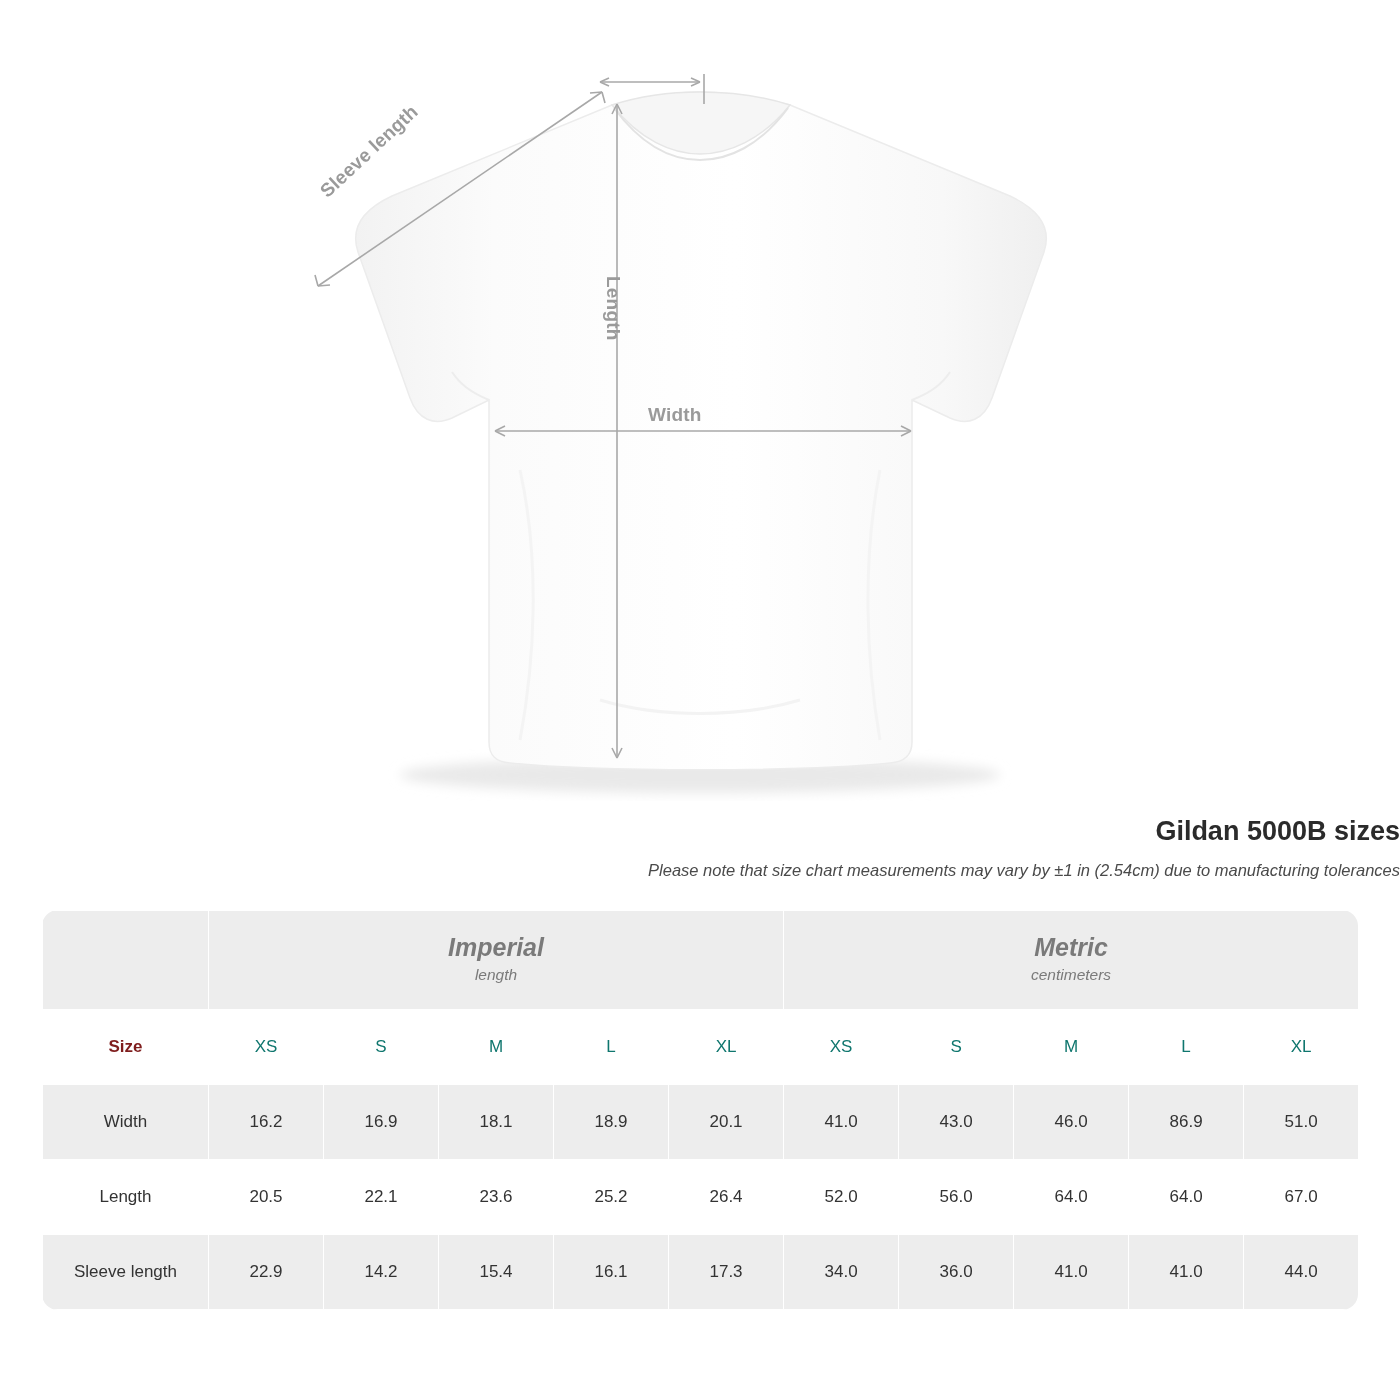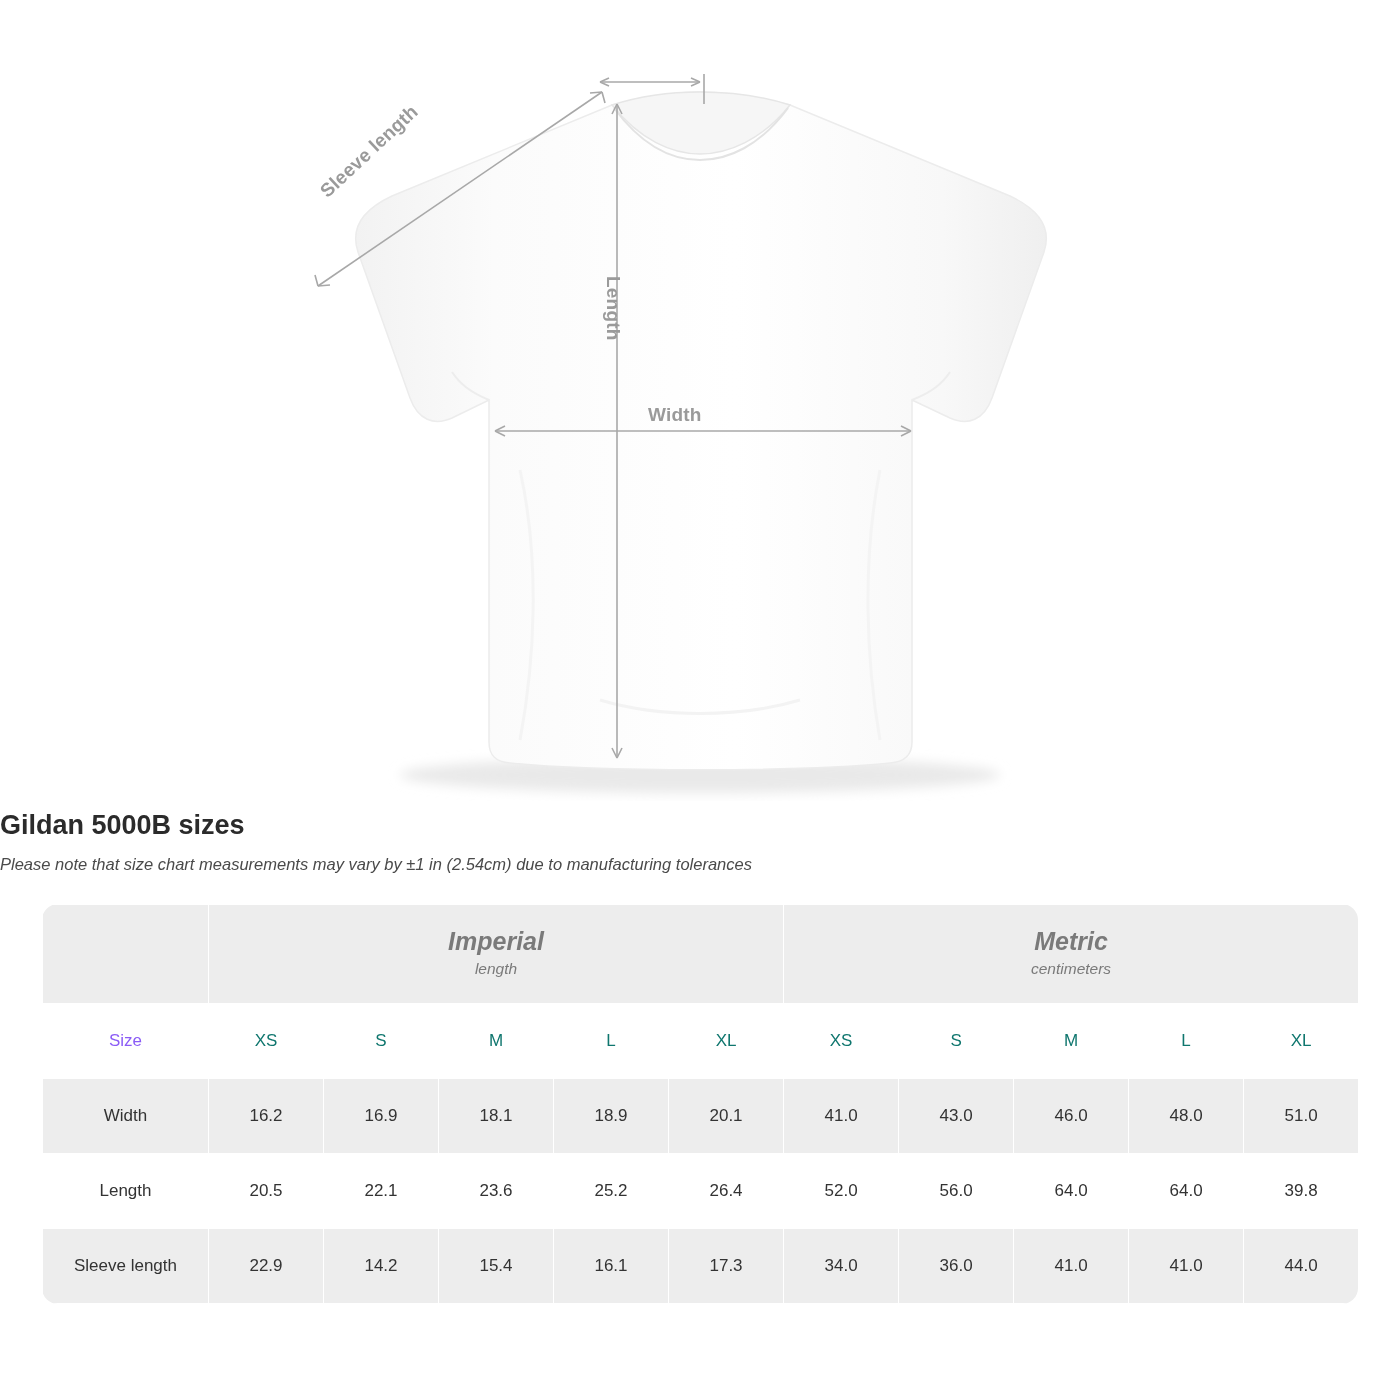--- a/index.html
+++ b/index.html
@@ -50,22 +50,22 @@
     transform: rotate(90deg);
     transform-origin: left top;
   }
   .label-width {
     left: 648px;
     top: 404px;
   }
 
   
   .title-block {
-    text-align: left;
-    margin-top: 0;
+    text-align: right;
+    margin-top: 6px;
   }
   .chart-title {
     font-size: 27px;
     font-weight: bold;
     color: #2b2b2b;
     margin: 0 0 14px 0;
   }
   .chart-note {
     font-size: 16.5px;
     font-style: italic;
@@ -112,22 +112,22 @@
   }
 
   
   .head-row td {
     background: #ffffff;
     height: 72px;
     font-size: 17px;
     color: #0f766e;
   }
   .head-row td.rowlabel {
-    font-weight: normal;
-    color: #8b5cf6;
+    font-weight: bold;
+    color: #7f1d1d;
   }
 
   .data-row td {
     height: 72px;
     font-size: 17px;
     color: #333333;
   }
   .row-shaded td { background: #ededed; }
   .row-plain td { background: #ffffff; }
   .rowlabel {
@@ -265,36 +265,36 @@
       <tr class="data-row row-shaded">
         <td class="rowlabel">Width</td>
         <td>16.2</td>
         <td>16.9</td>
         <td>18.1</td>
         <td>18.9</td>
         <td>20.1</td>
         <td>41.0</td>
         <td>43.0</td>
         <td>46.0</td>
-        <td>48.0</td>
+        <td>86.9</td>
         <td>51.0</td>
       </tr>
 
       <tr class="data-row row-plain">
         <td class="rowlabel">Length</td>
         <td>20.5</td>
         <td>22.1</td>
         <td>23.6</td>
         <td>25.2</td>
         <td>26.4</td>
         <td>52.0</td>
         <td>56.0</td>
         <td>64.0</td>
         <td>64.0</td>
-        <td>39.8</td>
+        <td>67.0</td>
       </tr>
 
       <tr class="data-row row-shaded">
         <td class="rowlabel">Sleeve length</td>
         <td>22.9</td>
         <td>14.2</td>
         <td>15.4</td>
         <td>16.1</td>
         <td>17.3</td>
         <td>34.0</td>

